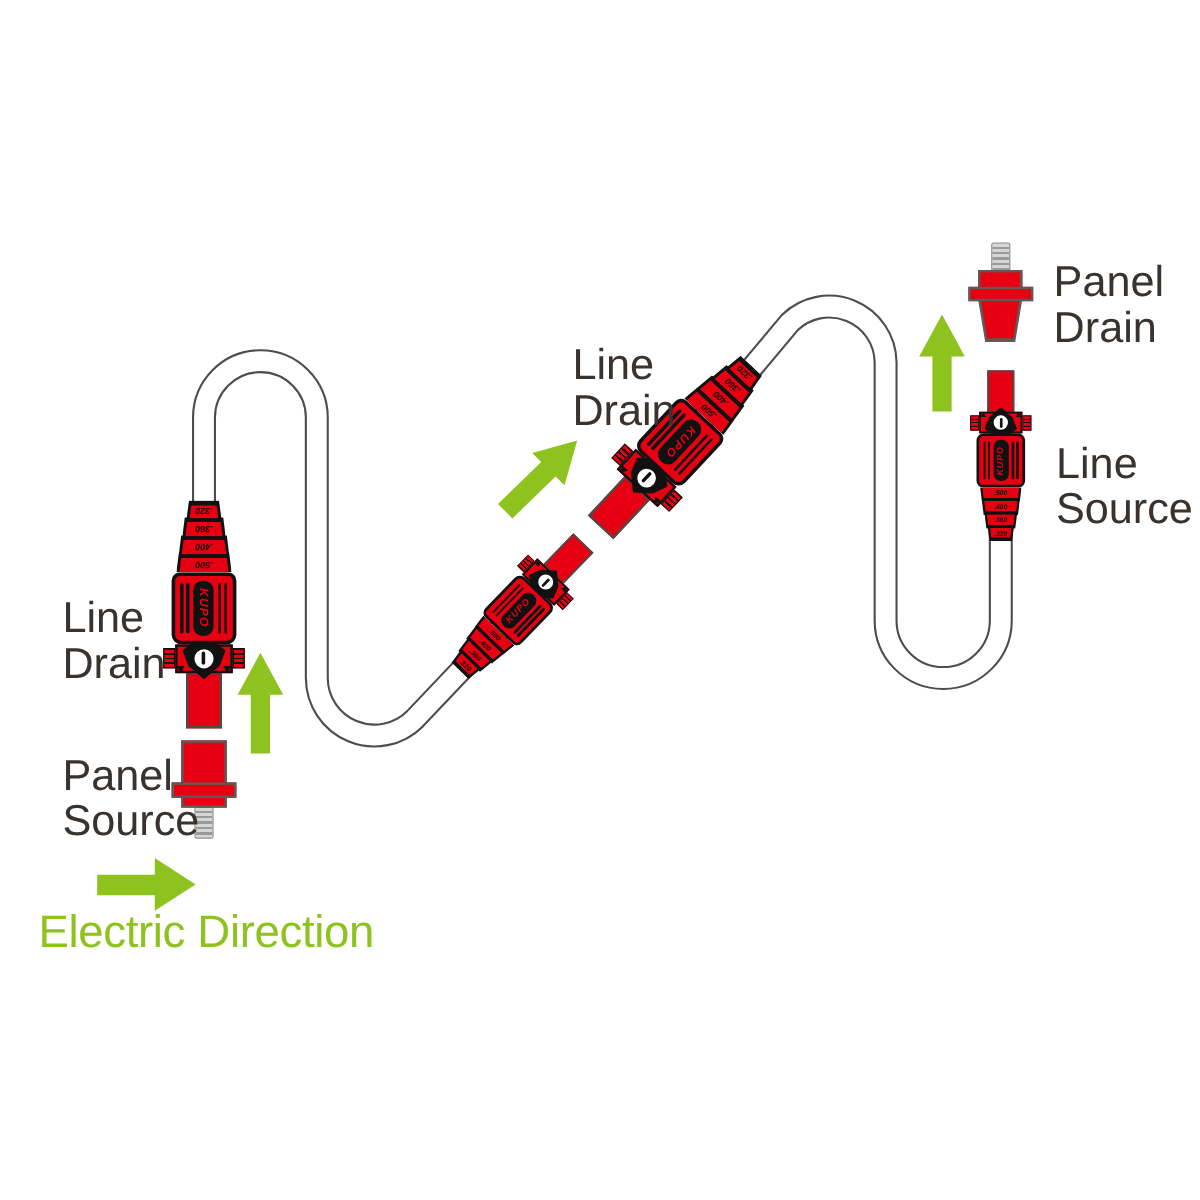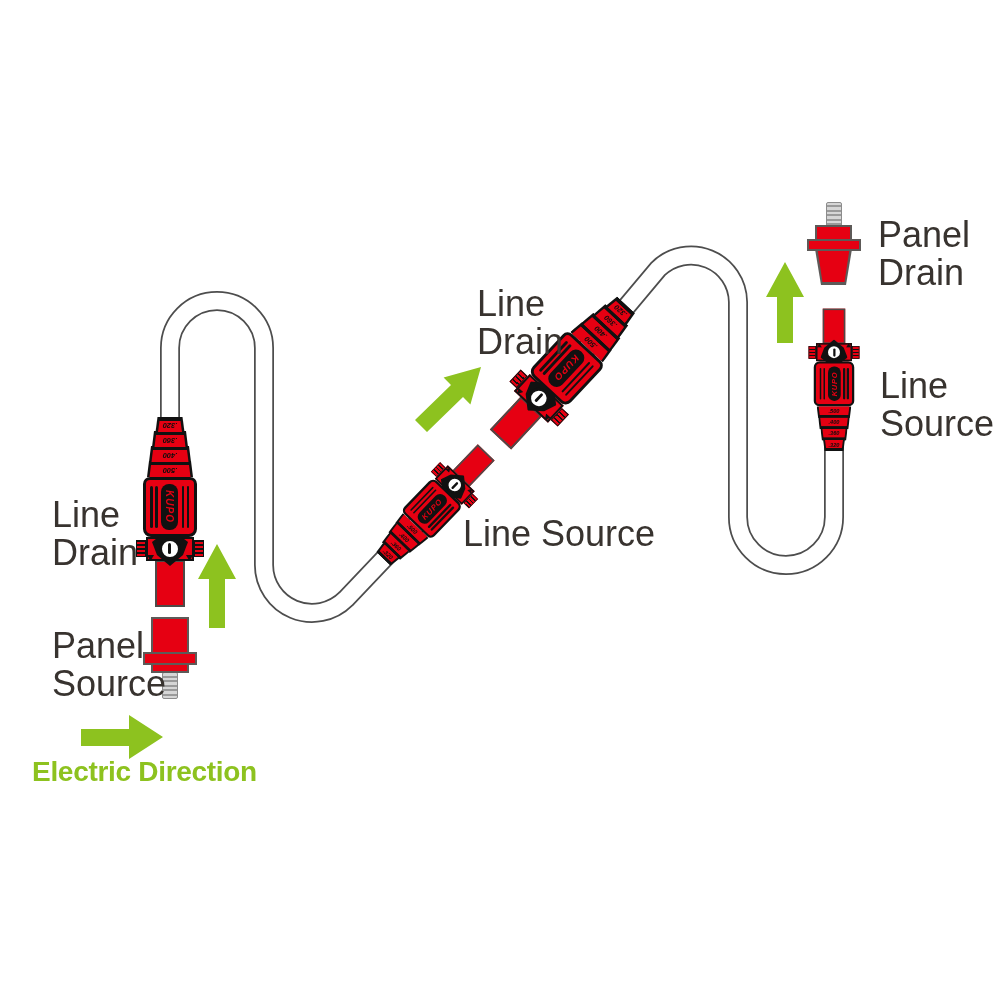--- a/index.html
+++ b/index.html
@@ -8,21 +8,21 @@
     --stud-light:#d6d6d6; --stud-dark:#9a9a9a; --background:#ffffff;
   }
   html,body{margin:0;padding:0;background:var(--background);}
   #stage{position:relative;width:1000px;height:1000px;background:var(--background);
          font-family:"Liberation Sans",sans-serif;overflow:hidden;}
   #cable-svg{position:absolute;left:0;top:0;z-index:1;}
 
   
   .lbl{position:absolute;z-index:5;color:var(--label);font-size:36px;line-height:38px;
        white-space:nowrap;letter-spacing:0px;}
-  .caption{position:absolute;z-index:5;color:var(--green);font-weight:bold;font-size:28px;
+  .caption{position:absolute;z-index:5;color:var(--green);font-weight:normal;font-size:38px;
        letter-spacing:-0.3px;white-space:nowrap;text-align:right;}
 
   
   .connector-mount{position:absolute;width:68px;height:191px;z-index:3;}
   .connector{position:absolute;inset:0;}
   .stem{position:absolute;left:19px;top:1px;width:30px;height:47px;background:var(--red);
         border:2.5px solid #4e4a48;box-sizing:border-box;}
   .dial{position:absolute;left:0;top:47px;width:68px;height:24px;}
   .wing{position:absolute;top:4px;width:10px;height:17px;background:var(--red);
         border:1.5px solid var(--ink);box-sizing:border-box;
@@ -299,21 +299,20 @@
     <div>Drain</div>
   </div>
   <div class="lbl" style="left:52px;top:627px;">
     <div>Panel</div>
     <div>Source</div>
   </div>
   <div class="lbl" style="left:477px;top:285px;">
     <div>Line</div>
     <div>Drain</div>
   </div>
-  <div class="lbl" style="left:463px;top:515px;">Line Source</div>
   <div class="lbl" style="left:878px;top:216px;">
     <div>Panel</div>
     <div>Drain</div>
   </div>
   <div class="lbl" style="left:880px;top:367px;">
     <div>Line</div>
     <div>Source</div>
   </div>
   <div class="caption" style="left:32px;top:756px;">Electric Direction</div>
 

